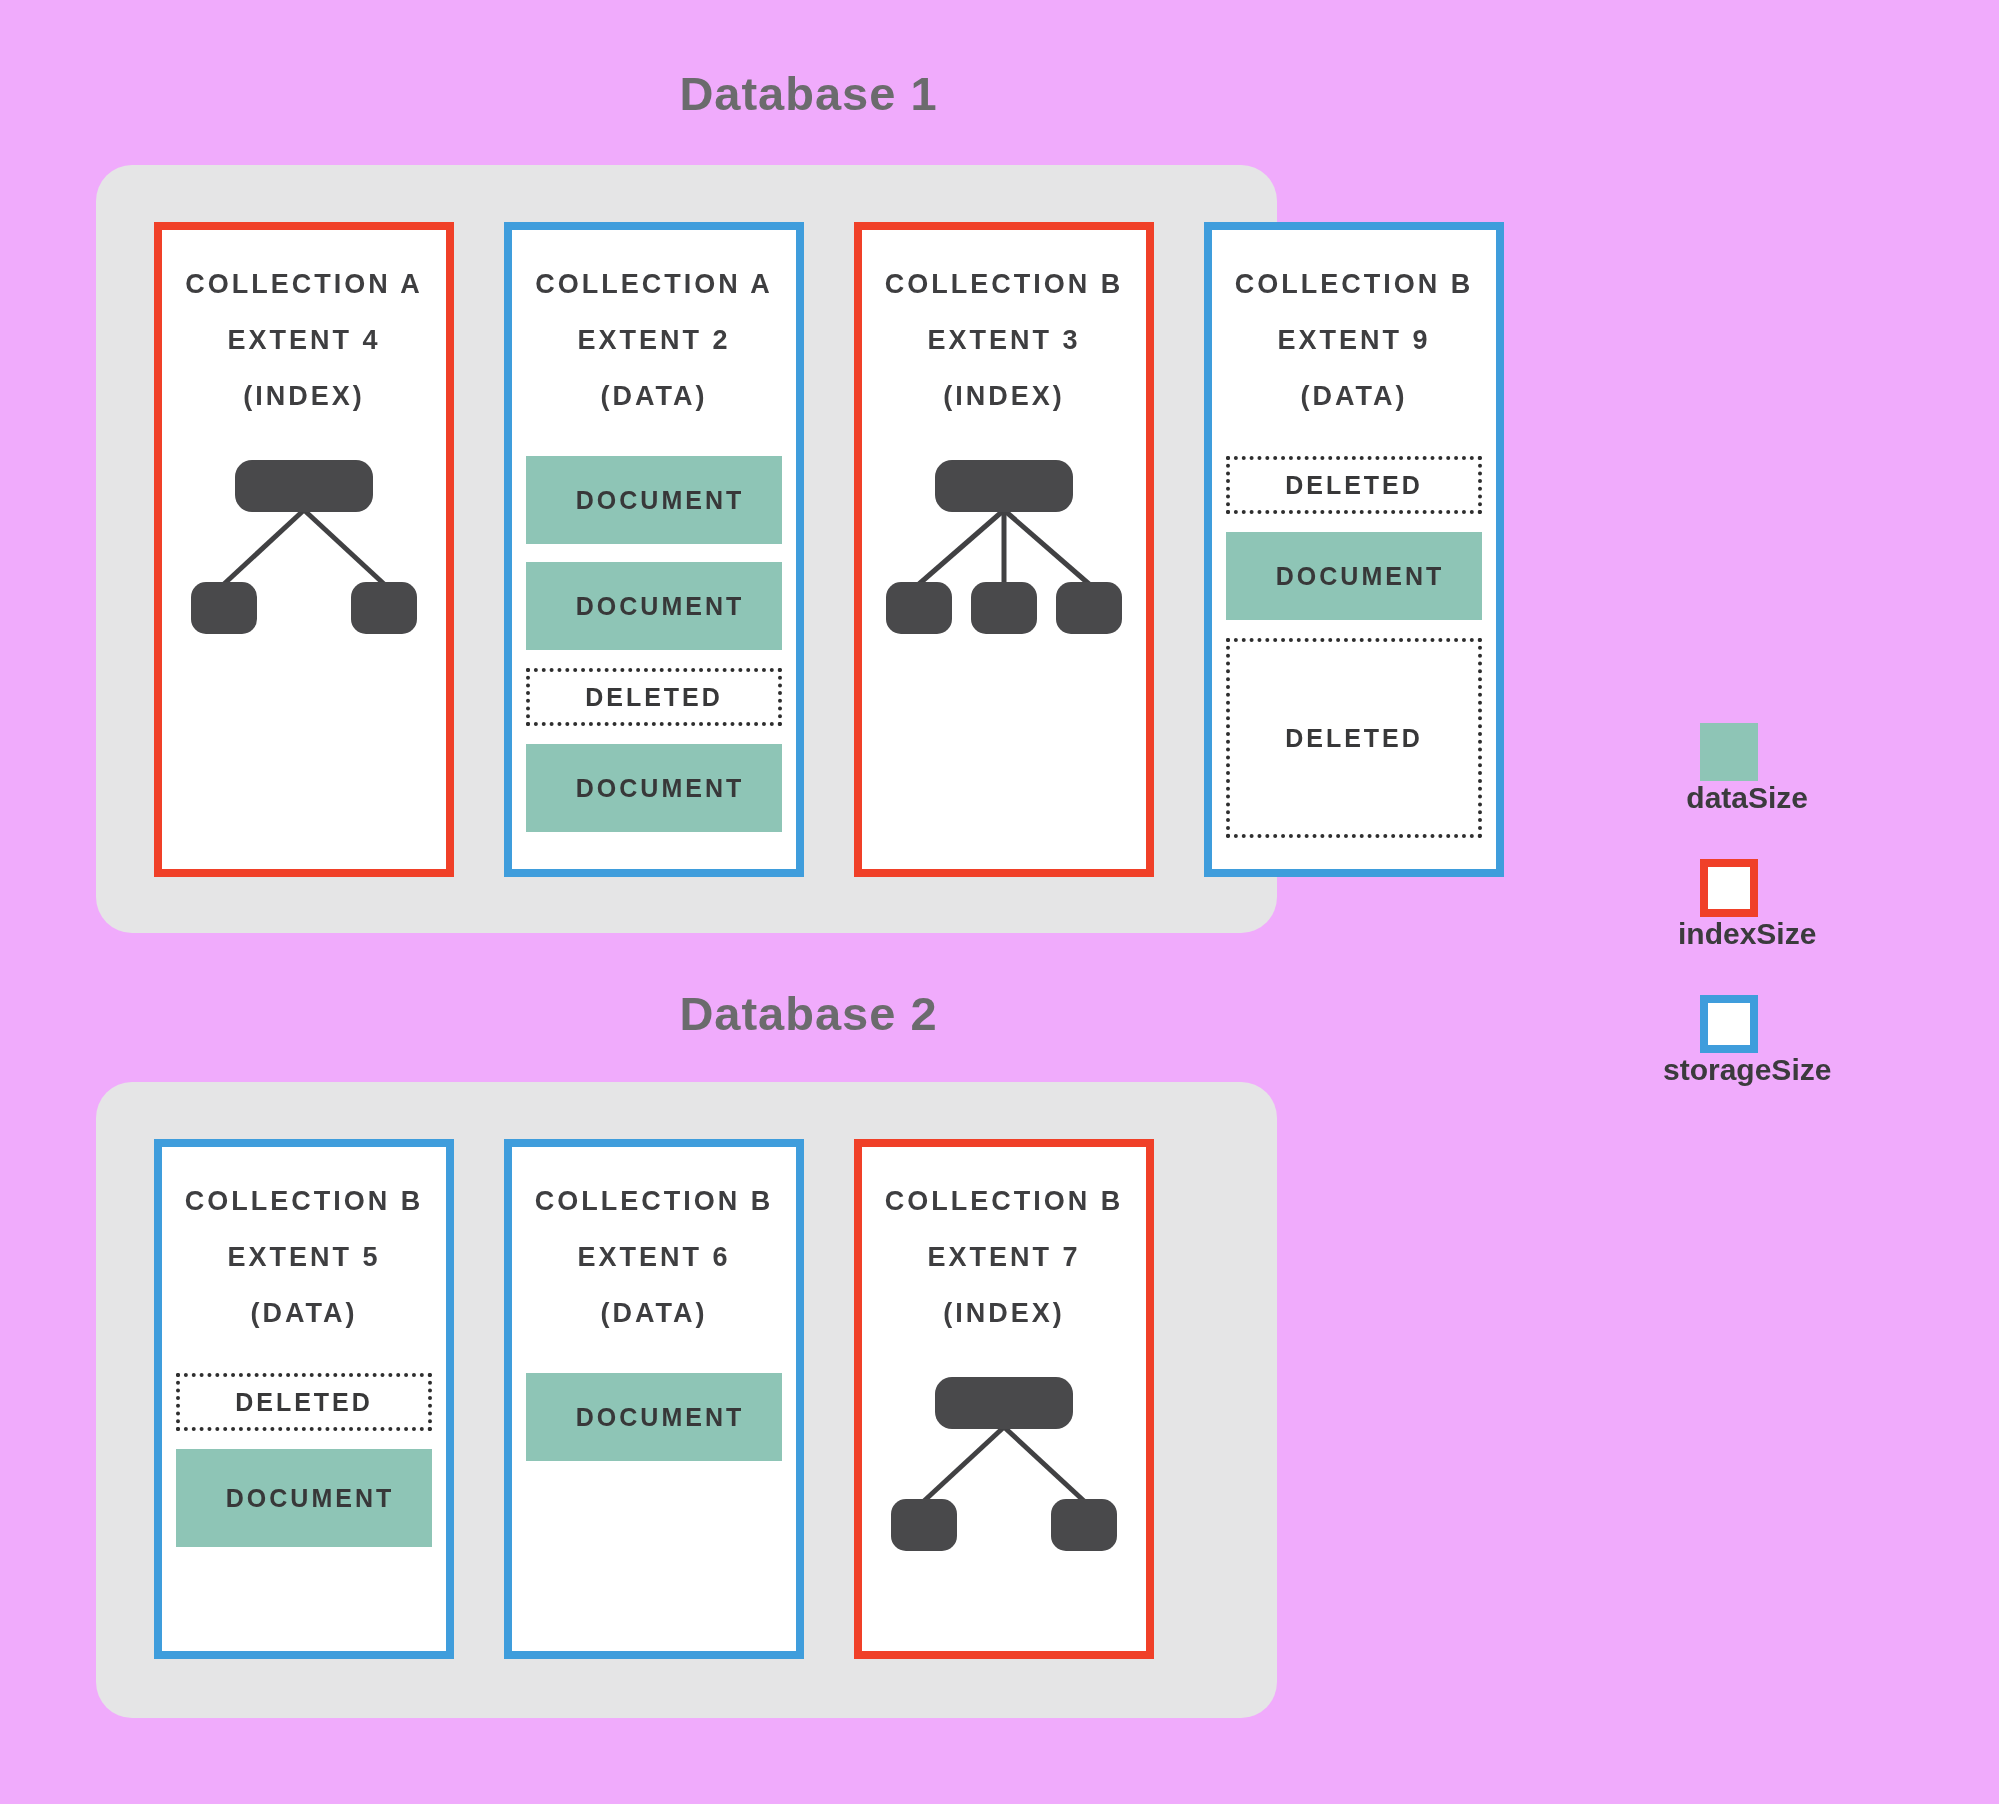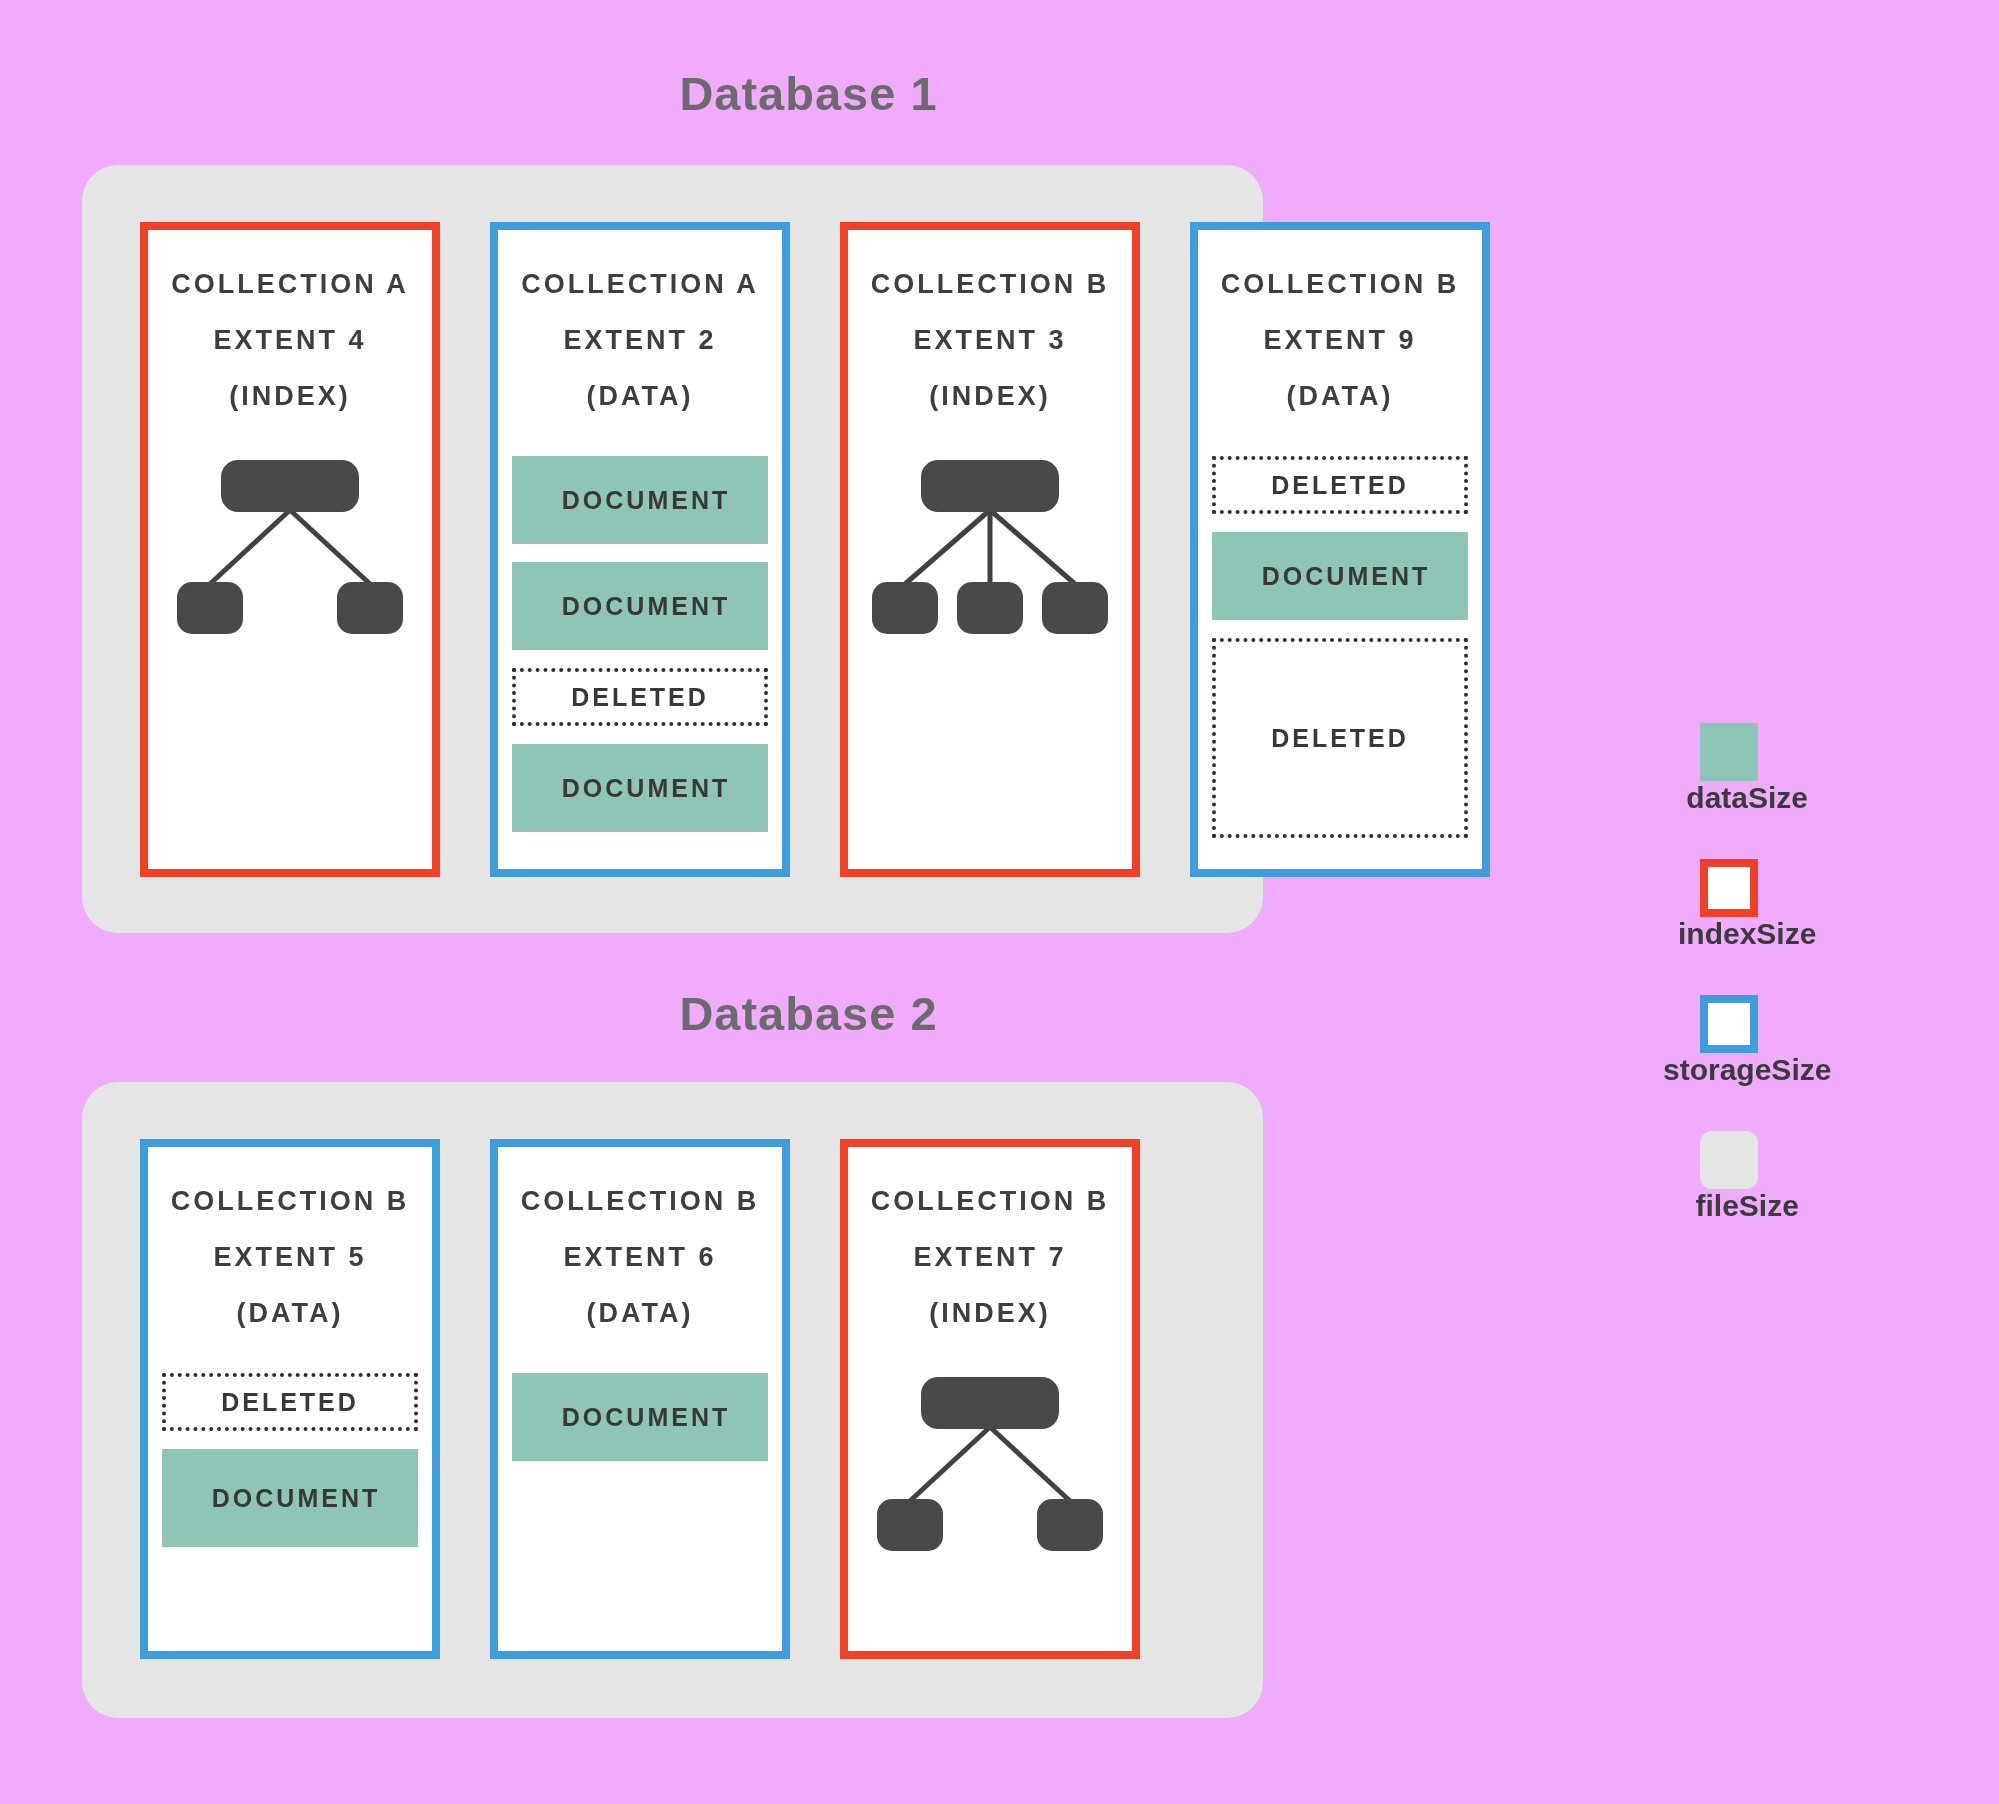--- a/index.html
+++ b/index.html
@@ -22,21 +22,21 @@
     font-weight: 700;
     color: #6b6b6d;
     letter-spacing: 1px;
   }
   .db-title.t1 { top: 66px; }
   .db-title.t2 { top: 986px; }
 
   
   .file-box {
     position: absolute;
-    left: 82px;
+    left: 96px;
     width: 1181px;
     background: #e5e5e6;
     border-radius: 36px;
     box-sizing: border-box;
   }
   .file-box.f1 { top: 165px; height: 768px; }
   .file-box.f2 { top: 1082px; height: 636px; }
 
   .extent-row {
     display: flex;
@@ -254,19 +254,15 @@
       <div class="legend-label">dataSize</div>
     </div>
     <div class="legend-item">
       <div class="swatch sw-index"></div>
       <div class="legend-label">indexSize</div>
     </div>
     <div class="legend-item">
       <div class="swatch sw-storage"></div>
       <div class="legend-label">storageSize</div>
     </div>
-    <div class="legend-item">
-      <div class="swatch sw-file"></div>
-      <div class="legend-label">fileSize</div>
-    </div>
   </div>
 
 </div>
 
 </body></html>

